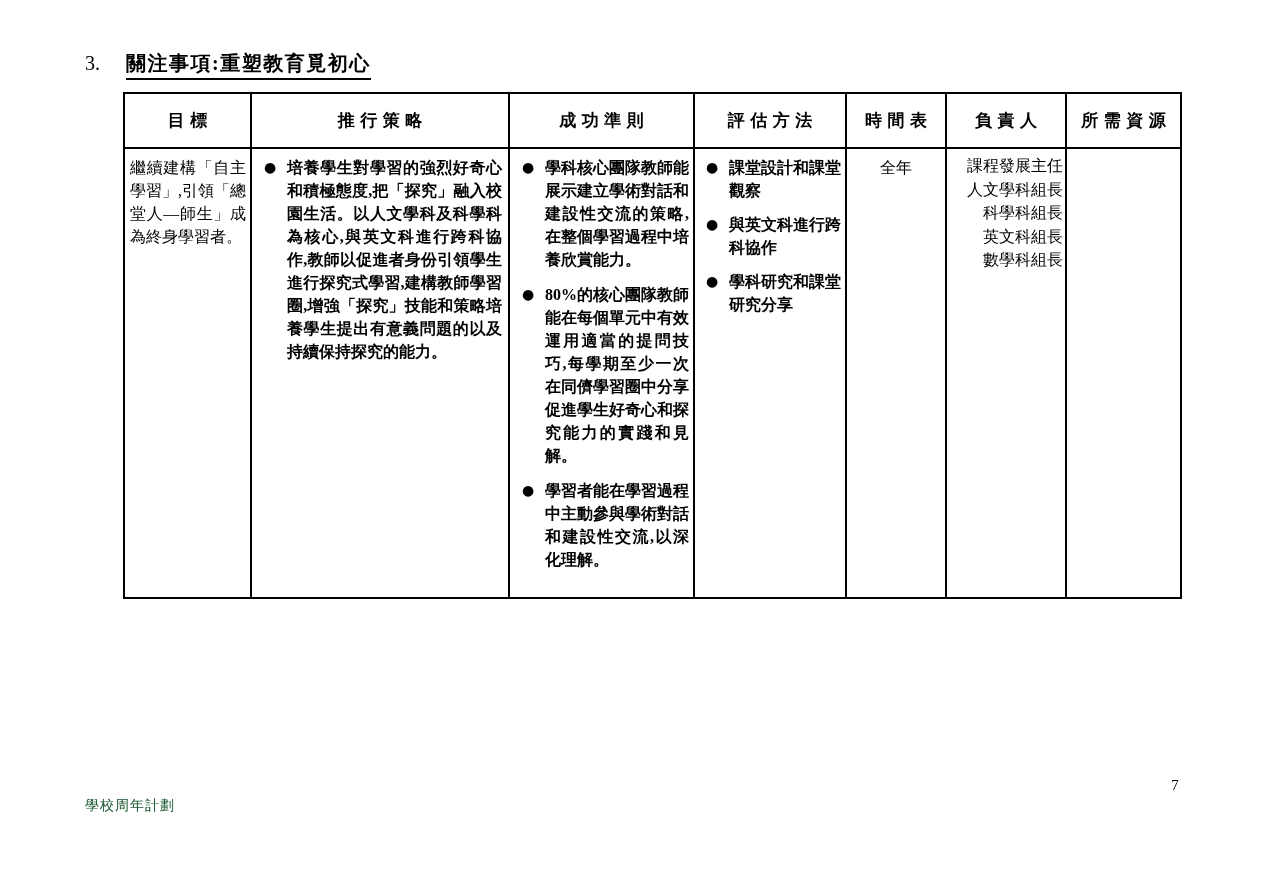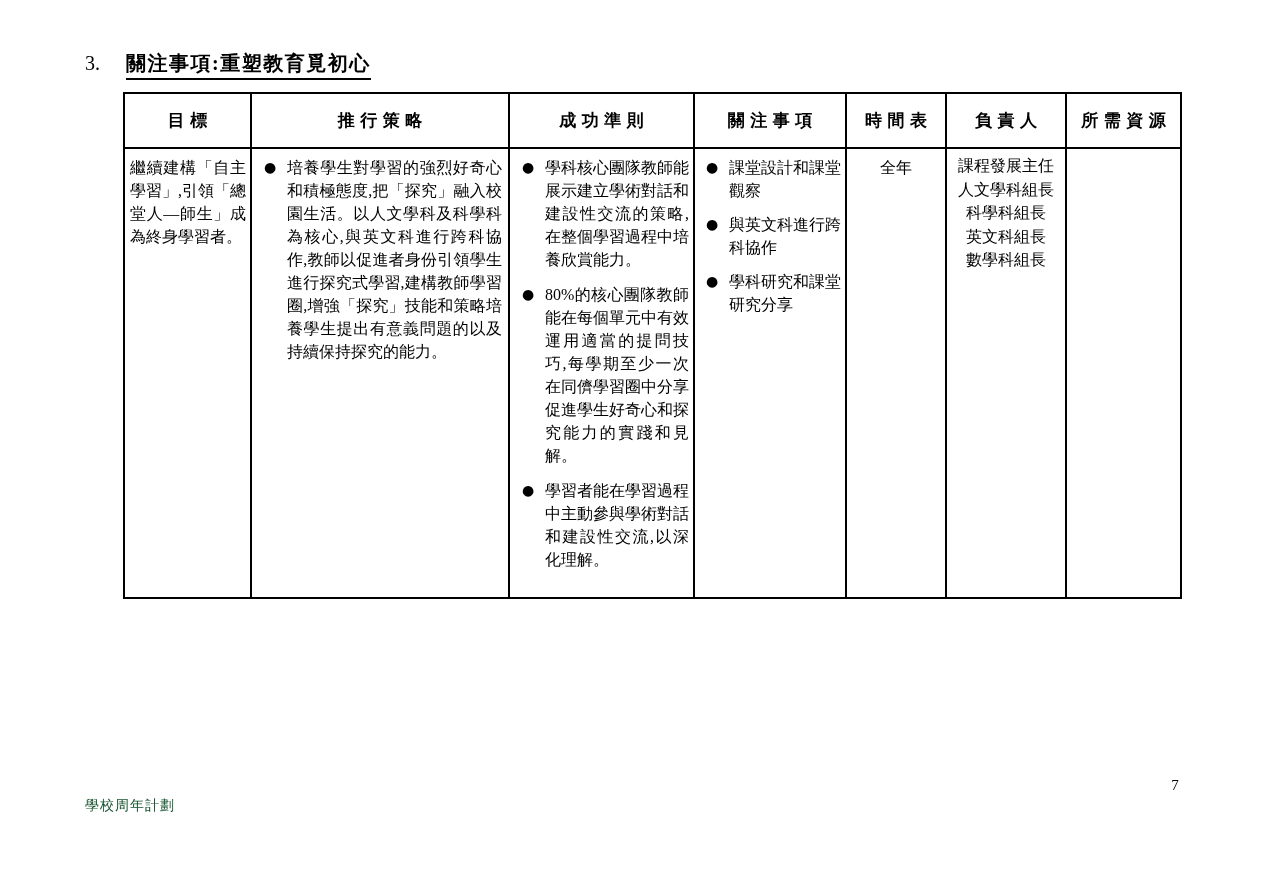--- a/index.html
+++ b/index.html
@@ -60,40 +60,41 @@
   table.plan td {
     height: 450px;
     font-size: 16px;
     line-height: 23px;
   }
   td.goal-cell      { padding: 7px 4px 0 5px; }
   td.strategy-cell  { padding: 7px 6px 0 12px; }
   td.success-cell   { padding: 7px 4px 0 12px; }
   td.eval-cell      { padding: 7px 4px 0 11px; }
   td.time-cell      { padding: 7px 2px 16px 2px; text-align: center; }
-  td.owner-cell     { padding: 5px 2px 0 2px; text-align: center; }
+  td.owner-cell     { padding: 5px 2px 0 2px; text-align: right; }
   td.resource-cell  { padding: 7px 4px 0 4px; }
   .justified { text-align: justify; text-justify: inter-ideograph; }
   .bullet-item {
     display: flex;
     align-items: flex-start;
   }
   .bullet-item + .bullet-item { margin-top: 12px; }
   .eval-cell .bullet-item + .bullet-item { margin-top: 11px; }
   .bullet-mark {
     flex: none;
     width: 23px;
     font-size: 14px;
     line-height: 23px;
     font-family: "DejaVu Sans", sans-serif;
   }
   .bullet-text {
     flex: 1;
     text-align: justify;
     text-justify: inter-ideograph;
+    font-weight: bold;
   }
   .owner-line { line-height: 23.5px; }
   .footer-left {
     position: absolute;
     left: 85px;
     top: 797px;
     font-size: 14px;
     color: #14532d;
     letter-spacing: 1px;
   }
@@ -124,21 +125,21 @@
       <col style="width:152px">
       <col style="width:100px">
       <col style="width:120px">
       <col style="width:115px">
     </colgroup>
     <thead>
       <tr>
         <th>目標</th>
         <th>推行策略</th>
         <th>成功準則</th>
-        <th>關注事項</th>
+        <th>評估方法</th>
         <th>時間表</th>
         <th>負責人</th>
         <th>所需資源</th>
       </tr>
     </thead>
     <tbody>
       <tr>
         <td class="goal-cell">
           <div class="justified">繼續建構「自主學習」,引領「總堂人—師生」成為終身學習者。</div>
         </td>

